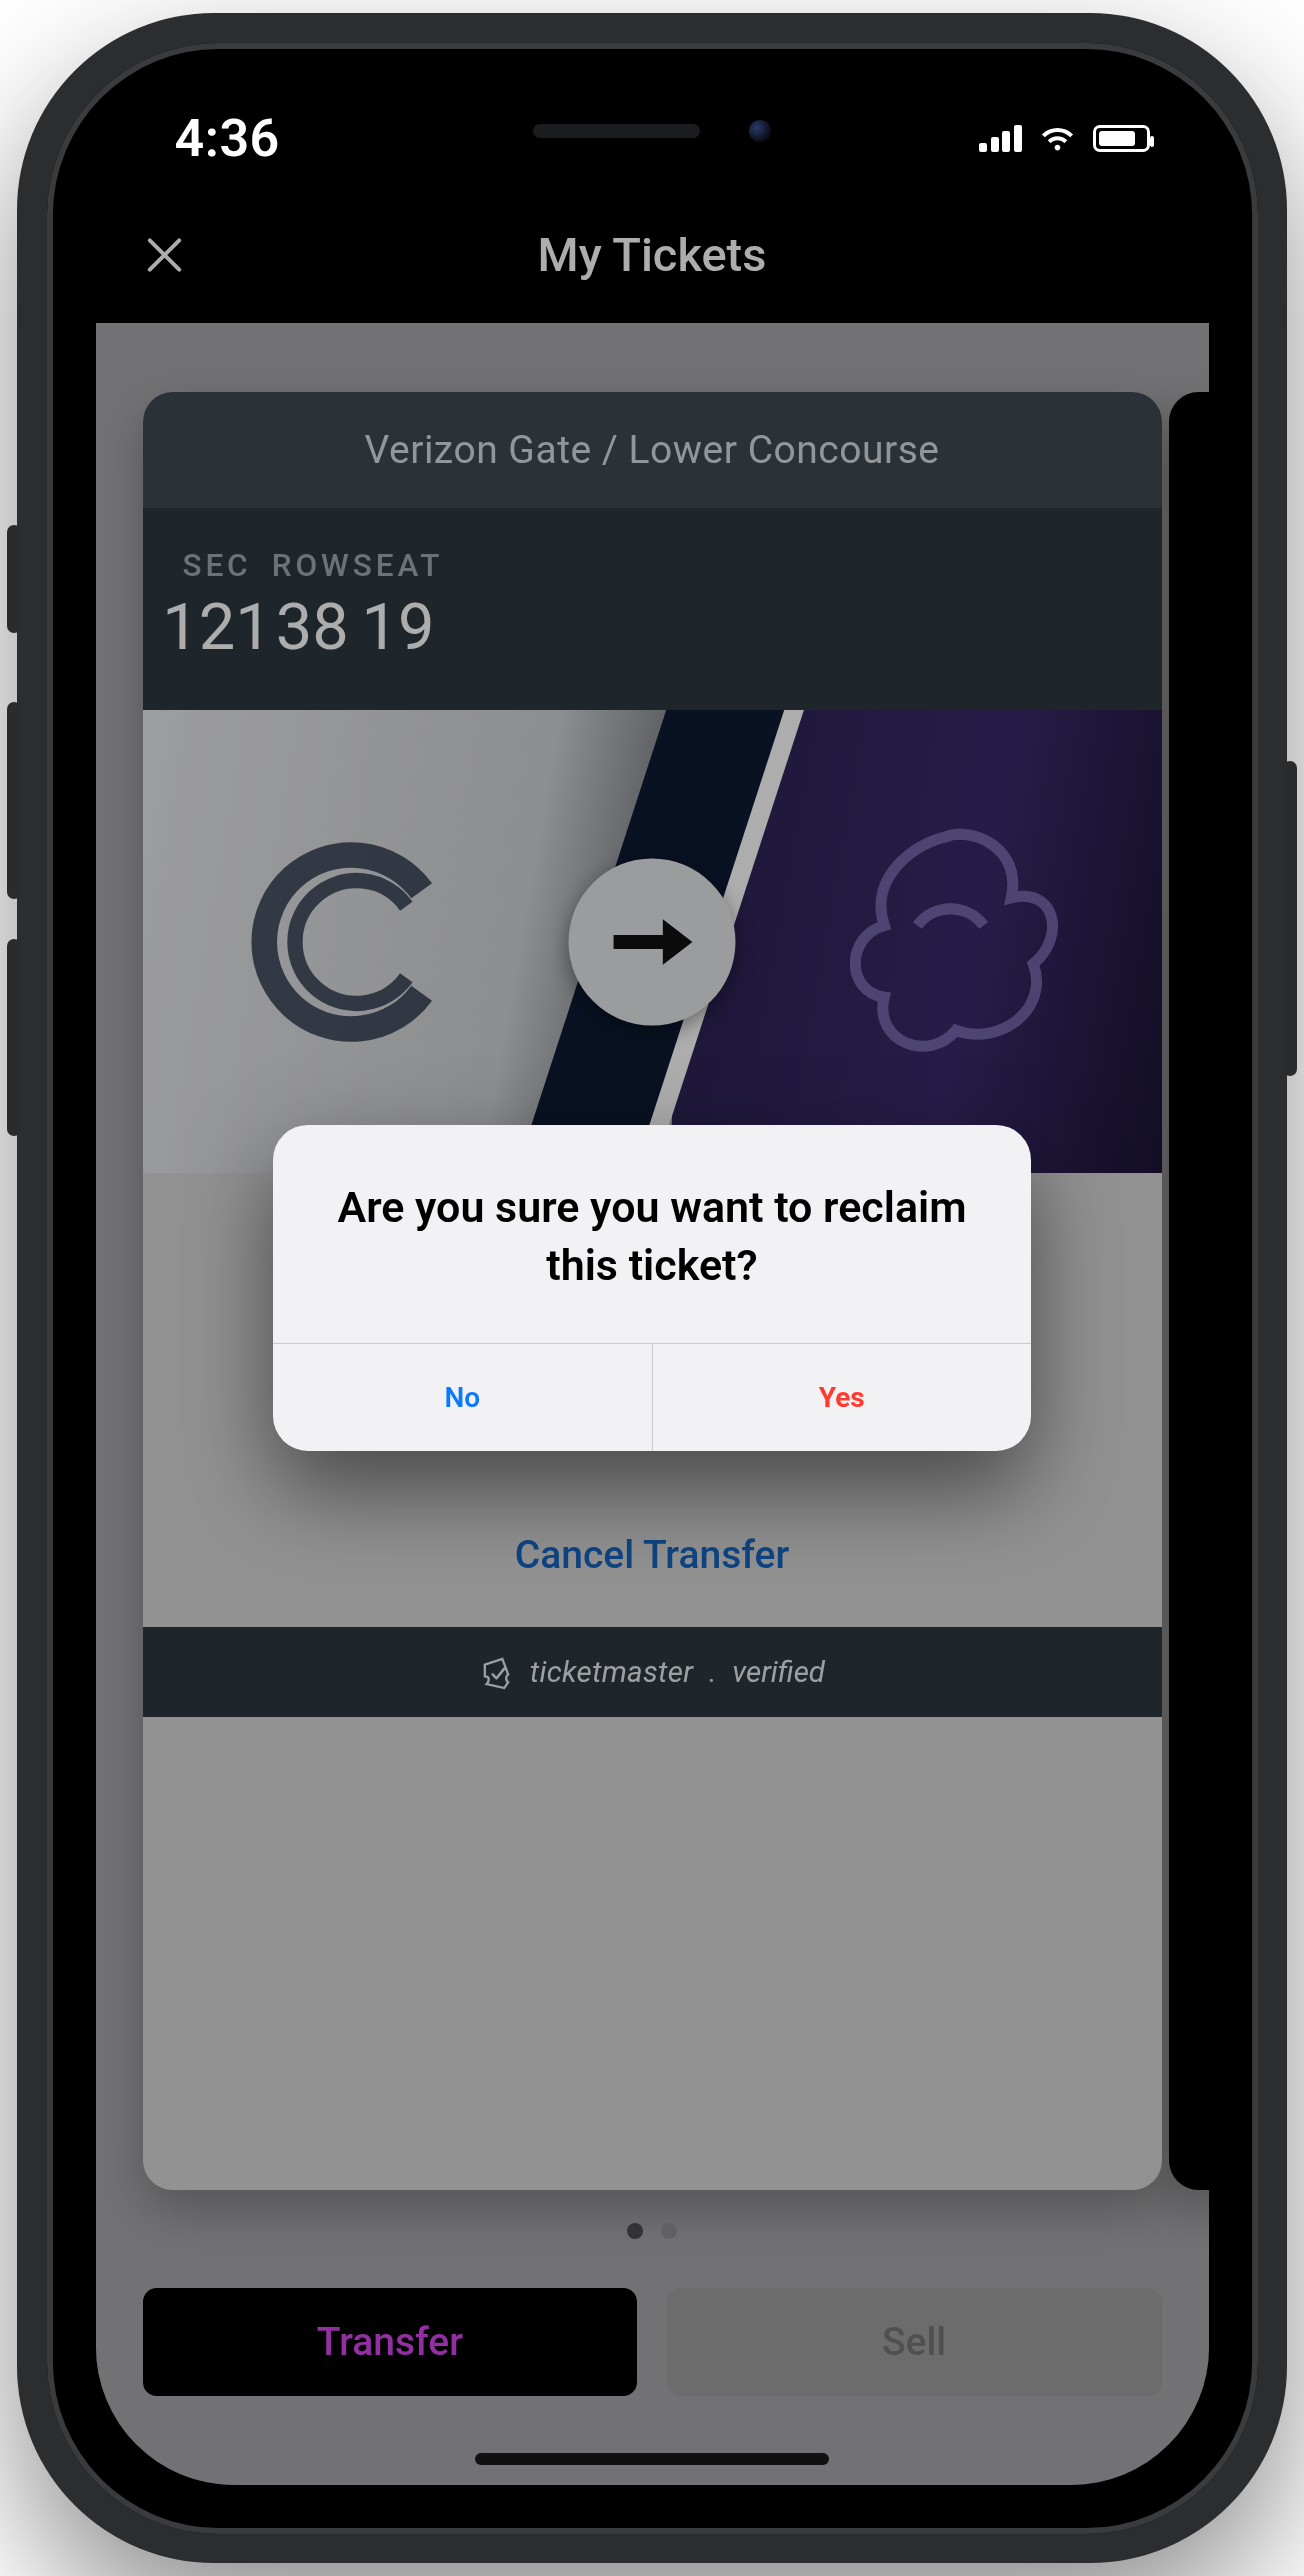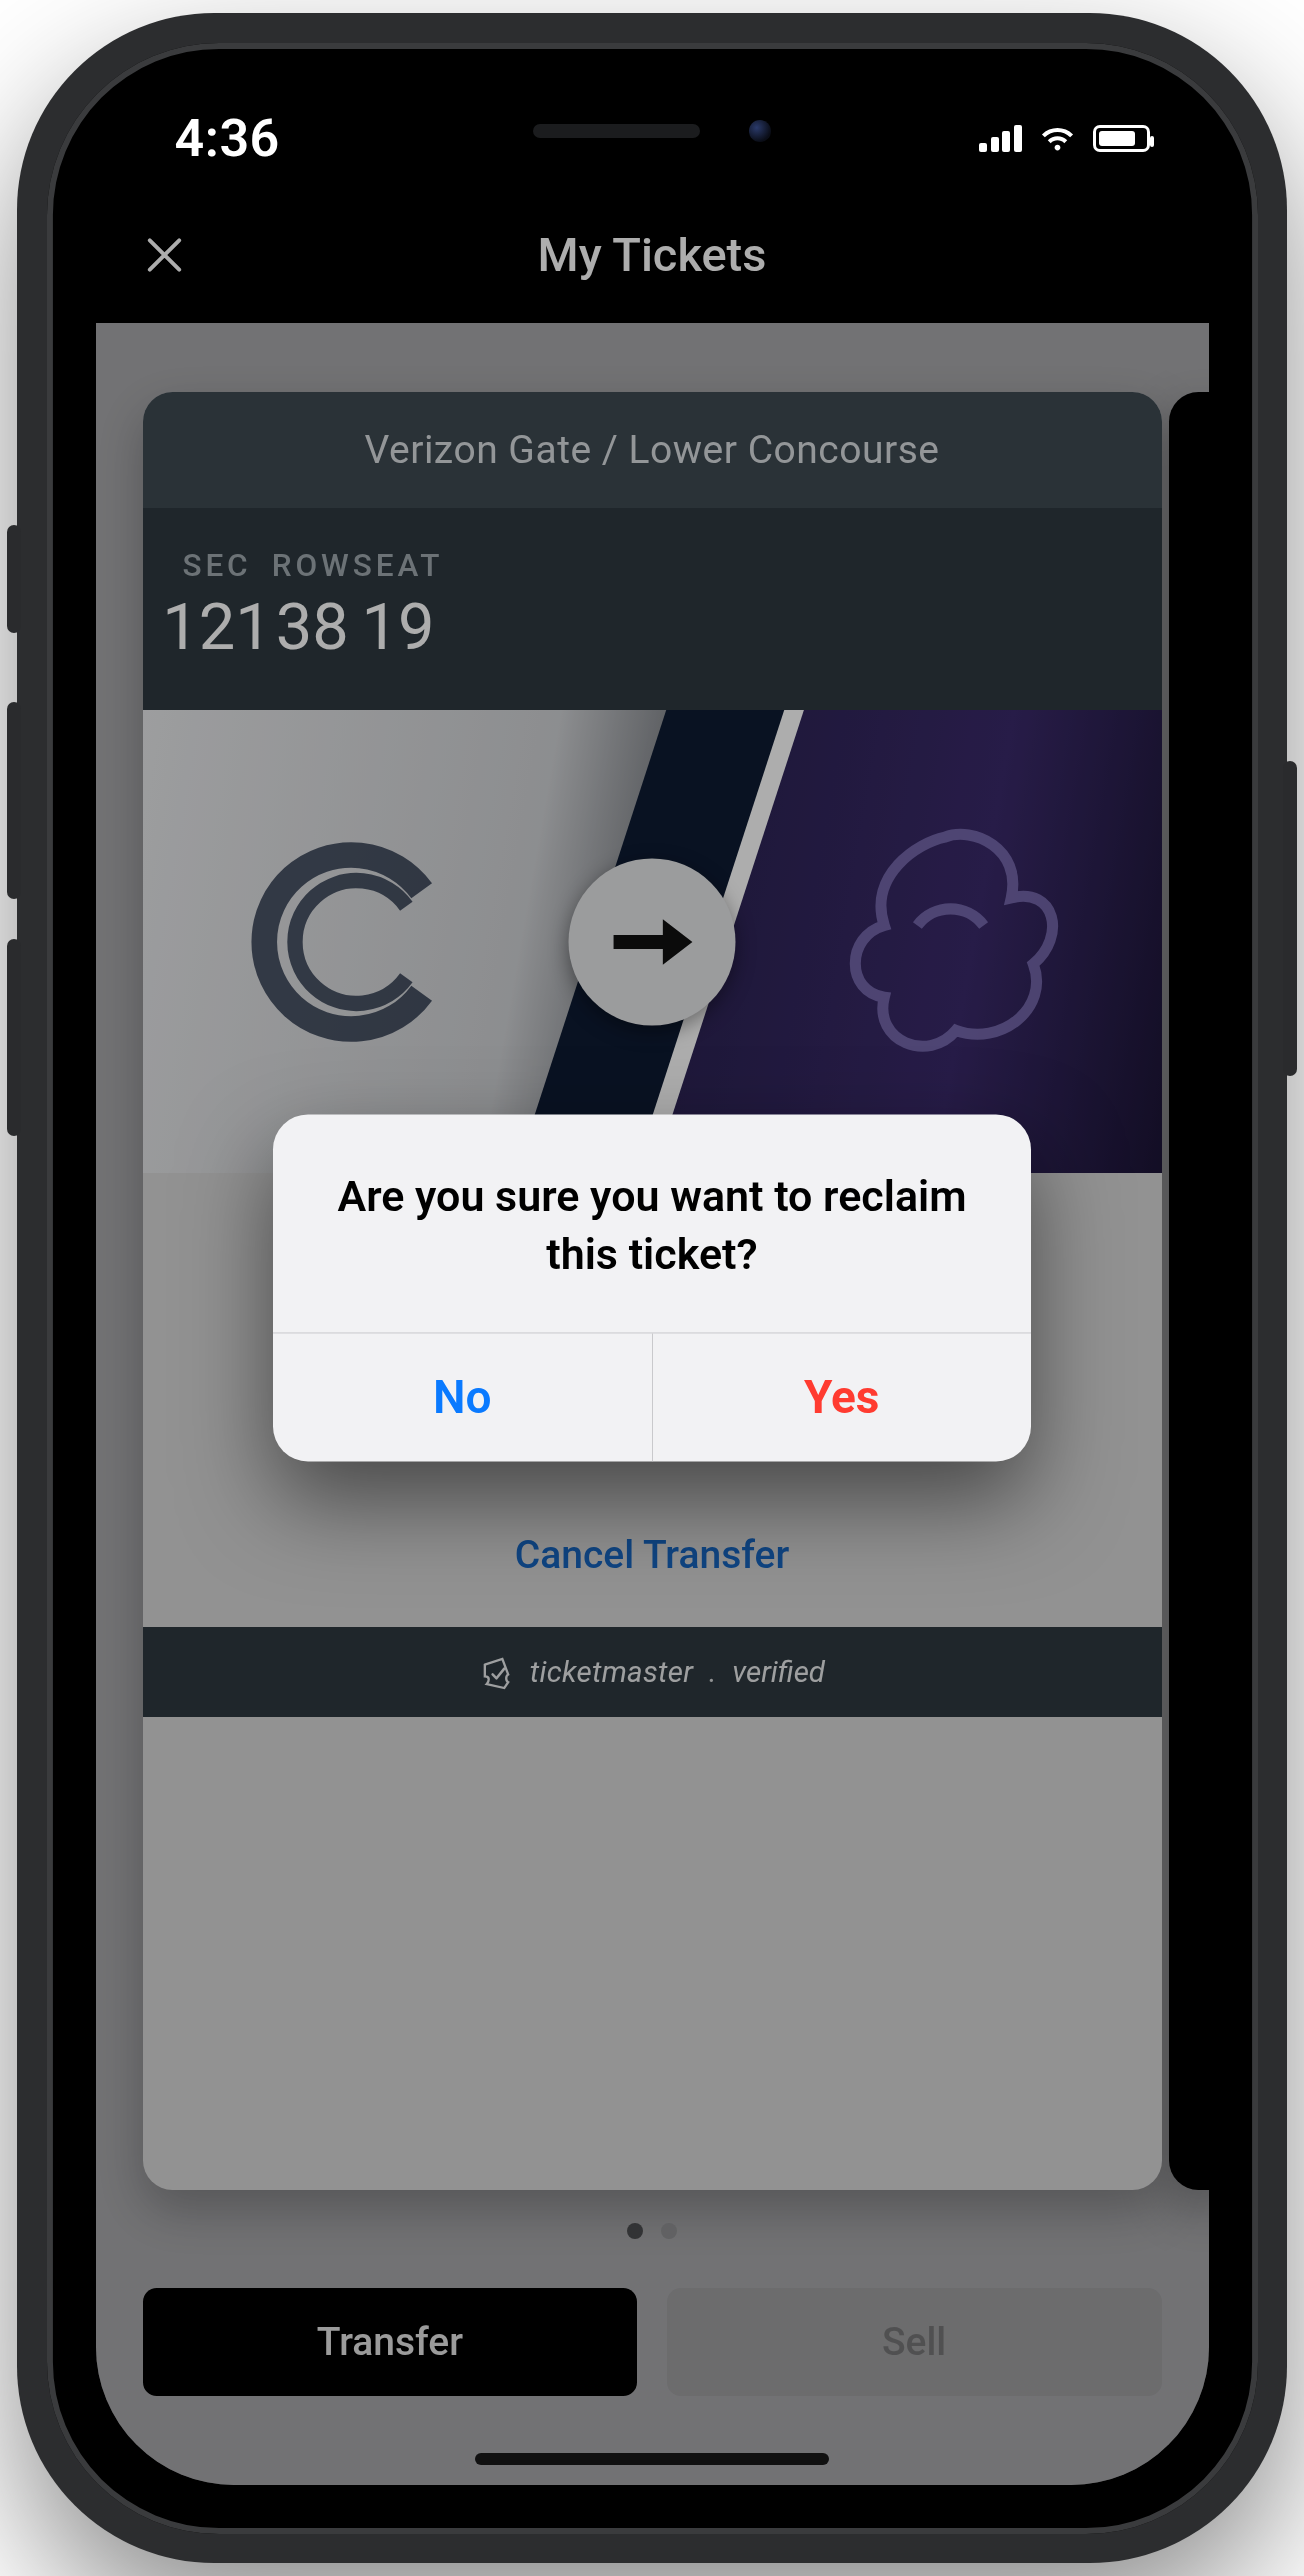--- a/index.html
+++ b/index.html
@@ -240,21 +240,21 @@
   
   .bottom-actions {
     position: absolute; left: 47px; right: 47px; bottom: 89px;
     display: flex; gap: 29.5px;
   }
   .action-btn {
     flex: 1; height: 108px; border-radius: 13.8px;
     display: flex; align-items: center; justify-content: center;
     font-size: 39px; font-weight: 500;
   }
-  .action-transfer { background: #000; color: #e5e5e5; }
+  .action-transfer { background: #000; color: #d946ef; }
   .action-sell { background: rgba(0,0,0,0.06); color: rgba(70,70,70,0.45); }
 
   
   .home-indicator {
     position: absolute; left: 50%; bottom: 19.7px; transform: translateX(-50%);
     width: 354px; height: 11.8px; border-radius: 9.8px; background: rgba(0,0,0,0.85);
     z-index: 60;
   }
 
   
@@ -274,21 +274,21 @@
     color: #000;
     padding: 53px 59px 49px;
     line-height: 1.35;
   }
   .alert-buttons {
     display: flex; border-top: 1.5px solid #c9c9cc;
   }
   .alert-buttons .alert-btn {
     flex: 1; text-align: center;
     padding: 37px 0;
-    font-size: 46px;
+    font-size: 28px;
   }
   .alert-buttons .alert-btn + .alert-btn { border-left: 1.5px solid #c9c9cc; }
   .alert-no { color: #0a7aff; font-weight: 600; }
   .alert-yes { color: #ff3b30; font-weight: 700; }
 
 </style>
 </head>
 <body>
 
 <div class="stage">

